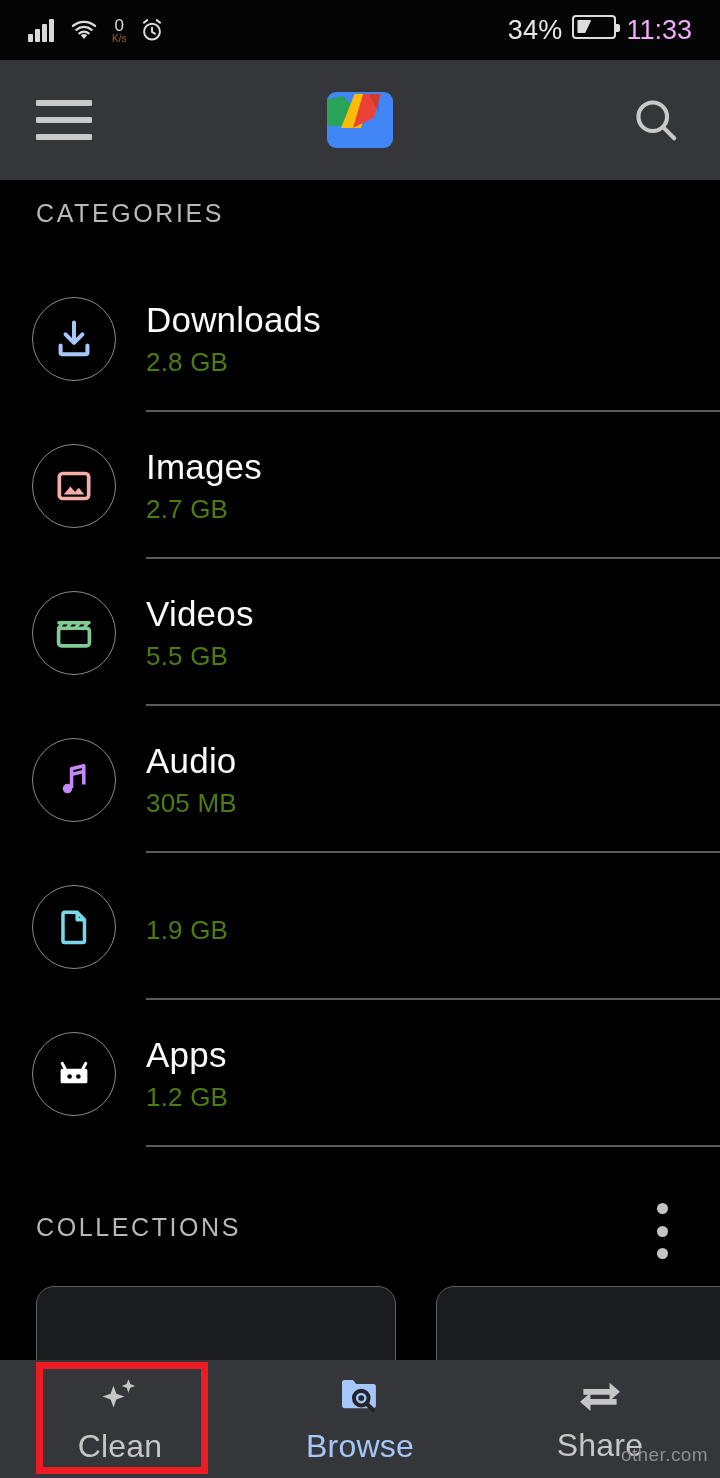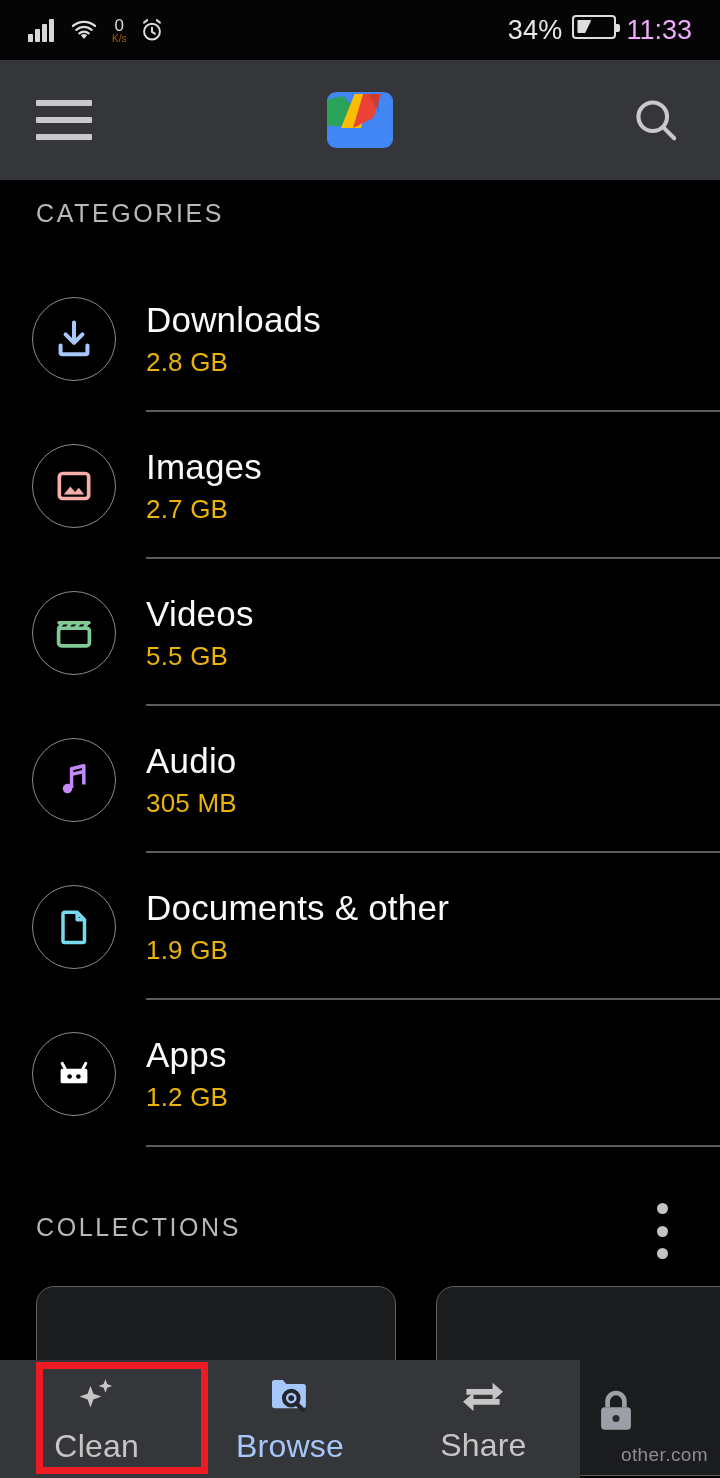--- a/index.html
+++ b/index.html
@@ -76,38 +76,38 @@
 
   .list{ position:absolute; top:52px; left:0; width:720px; }
   .row{ height:147px; display:flex; align-items:center; position:relative; cursor:pointer; }
   .row-icon{
     width:84px; height:84px; margin-left:32px; border-radius:50%;
     border:1.6px solid #8a8a8a; display:flex; align-items:center; justify-content:center;
     flex:0 0 auto;
   }
   .row-text{ margin-left:30px; display:flex; flex-direction:column; justify-content:center; }
   .row-title{ font-size:35px; color:#fafafa; font-weight:400; line-height:1.18; letter-spacing:.2px;}
-  .row-sub{ font-size:26px; color:#eab308; margin-top:7px; letter-spacing:.2px;}
+  .row-sub{ font-size:26px; color:#4d7c0f; margin-top:7px; letter-spacing:.2px;}
   .row-div{ position:absolute; left:146px; right:0; bottom:0; height:1.6px; background:#5c5c5c; }
 
   
   .coll-label{ top:1000px; }
   .coll-menu{ position:absolute; right:48px; top:990px; width:20px; height:56px;
               display:flex; flex-direction:column; align-items:center; justify-content:space-between;
               cursor:pointer; }
   .coll-menu i{ width:11px; height:11px; border-radius:50%; background:#c4c4c4; display:block; }
 
   .cards{ position:absolute; top:1073px; left:36px; display:flex; gap:40px; }
   .card{ width:360px; height:190px; border:1.6px solid #5e5e5e; border-radius:18px;
          background:#1b1c1e; display:flex; align-items:center; justify-content:center;
          padding-top:60px; cursor:pointer; }
 
   
   .bottomnav{
-    position:absolute; bottom:0; left:0; width:580px; height:118px;
+    position:absolute; bottom:0; left:0; width:720px; height:118px;
     background:#35363a; display:flex; align-items:center; z-index:40;
   }
   .navitem{ flex:1; height:118px; display:flex; flex-direction:column;
             align-items:center; justify-content:center; gap:9px; cursor:pointer; }
   .nav-label{ font-size:32px; letter-spacing:.2px; }
   .nav-inactive .nav-label{ color:#c6c6c6; }
   .nav-active .nav-label{ color:#a6c7fa; }
 
   .annot{
     position:absolute; left:36px; bottom:4px; width:172px; height:112px;
@@ -237,21 +237,20 @@
     </div>
 
     <div class="row">
       <div class="row-icon">
         <svg width="42" height="42" viewBox="0 0 24 24">
           <path d="M6.6 3.6h7.2l4.2 4.2v12.2a.9.9 0 01-.9.9H6.6a.9.9 0 01-.9-.9V4.5a.9.9 0 01.9-.9z" stroke="#78d9ec" stroke-width="2" fill="none" stroke-linejoin="round"></path>
           <path d="M13.8 3.6v4.2h4.2" stroke="#78d9ec" stroke-width="2" fill="none" stroke-linejoin="round"></path>
         </svg>
       </div>
       <div class="row-text">
-        <div class="row-title">Documents &amp; other</div>
         <div class="row-sub">1.9 GB</div>
       </div>
       <div class="row-div"></div>
     </div>
 
     <div class="row">
       <div class="row-icon">
         <svg width="44" height="44" viewBox="0 0 24 24">
           <path d="M5.6 9.2h12.8a.9.9 0 01.9.9v6.1a.9.9 0 01-.9.9H5.6a.9.9 0 01-.9-.9v-6.1a.9.9 0 01.9-.9z" fill="#ffffff"></path>
           <path d="M7.2 9.2L5.6 6.2M16.8 9.2l1.6-3" stroke="#ffffff" stroke-width="1.7" stroke-linecap="round"></path>

